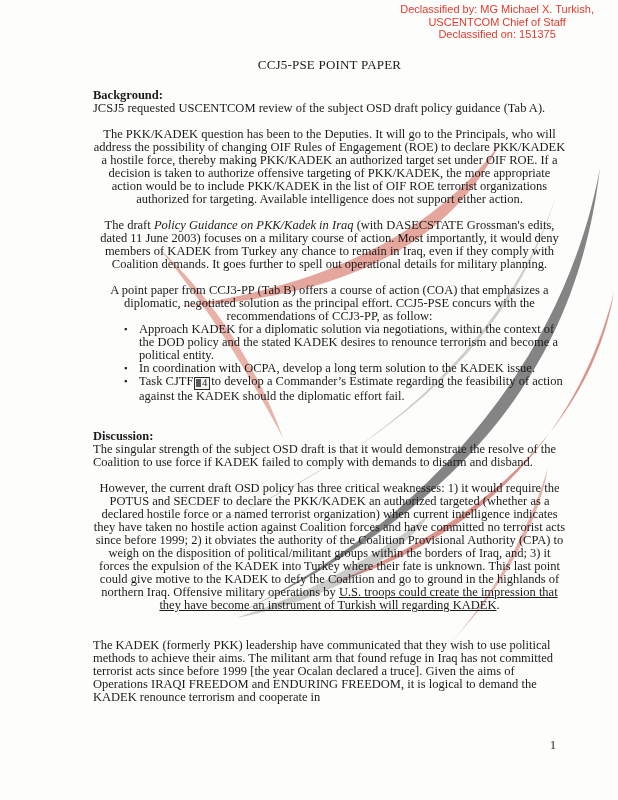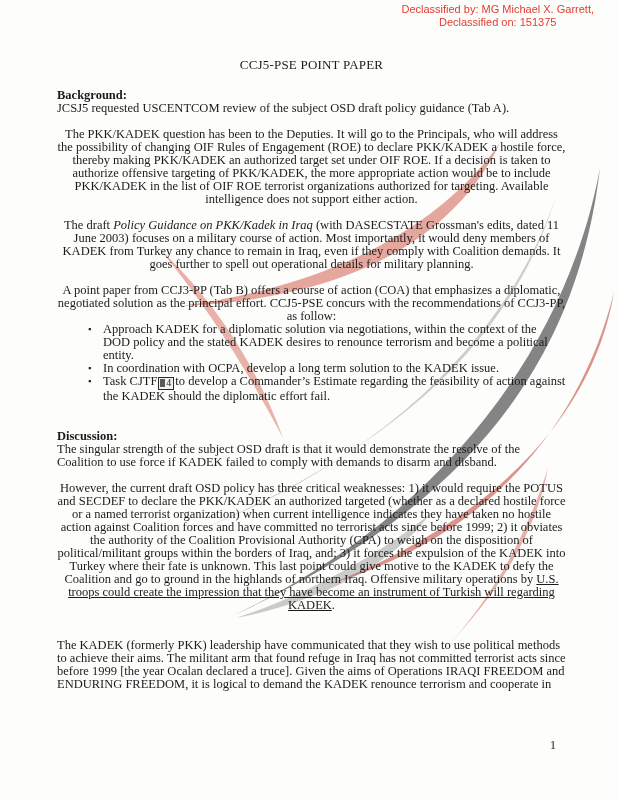--- a/index.html
+++ b/index.html
@@ -13,20 +13,21 @@
     position:absolute; top:3px; right:24px; z-index:3;
     text-align:center; color:#e23b2e;
     font-family:"Liberation Sans", sans-serif;
     font-size:11px; line-height:12.5px;
   }
   .content {
     position:relative; z-index:2;
     padding:57px 52px 0 57px;
     font-size:12.5px; line-height:13px;
     text-align:left;
+    margin-left:36px;
   }
   .title-line { text-align:center; font-size:13px; line-height:15px; letter-spacing:0.2px; }
   .u { text-decoration:underline; }
   .it { font-style:italic; }
   p { margin:0; }
   .heading { font-weight:bold; margin-top:17px; }
   .gap  { margin-top:13px;text-align:center; }
   .gap2 { margin-top:27px; }
   ul.bullets { margin:0; padding:0 0 0 46px; list-style:none; }
   ul.bullets li { position:relative; margin:0; }
@@ -51,21 +52,22 @@
     <path d="M556,196 C512,330 388,456 204,528 C408,442 516,330 556,196 Z" fill="rgba(130,130,130,0.38)"></path>
     <path d="M600,168 C566,352 436,520 232,616 C480,502 578,352 600,168 Z" fill="rgba(52,52,52,0.60)"></path>
     <path d="M500,143 C432,238 312,289 180,306 C332,300 450,248 500,143 Z" fill="rgba(203,74,55,0.48)"></path>
     <path d="M158,247 C214,300 256,364 283,438 C243,362 202,300 158,247 Z" fill="rgba(203,74,55,0.42)"></path>
     <path d="M614,292 C594,412 498,518 330,584 C478,540 578,436 614,292 Z" fill="rgba(188,52,36,0.52)"></path>
     <path d="M548,468 C524,544 486,606 442,652 C500,592 536,532 548,468 Z" fill="rgba(203,74,55,0.42)"></path>
     <path d="M430,514 C372,560 298,598 236,618 C318,602 392,566 430,514 Z" fill="rgba(120,120,120,0.38)"></path>
   </svg>
 
   <div class="declass">
-    <div>Declassified by: MG Michael X. Garrett,</div>
+    <div>Declassified by: MG Michael X. Turkish,</div>
+    <div>USCENTCOM Chief of Staff</div>
     <div>Declassified on: 151375</div>
   </div>
 
   <div class="content">
     <div class="title-line">CCJ5-PSE POINT PAPER</div>
 
     <p class="heading">Background:</p>
     <p>JCSJ5 requested USCENTCOM review of the subject OSD draft policy guidance (Tab A).</p>
     <p class="gap">The PKK/KADEK question has been to the Deputies.  It will go to the Principals, who will address the possibility of changing OIF Rules of Engagement (ROE) to declare PKK/KADEK a hostile force, thereby making PKK/KADEK an authorized target set under OIF ROE.   If a decision is taken to authorize offensive targeting of PKK/KADEK, the more appropriate action would be to include PKK/KADEK in the list of OIF ROE terrorist organizations authorized for targeting.   Available intelligence does not support either action.</p>
     <p class="gap"><span>The draft </span><span class="it">Policy Guidance on PKK/Kadek in Iraq</span><span> (with DASECSTATE Grossman's edits, dated 11 June 2003) focuses on a military course of action.  Most importantly, it would deny members of KADEK from Turkey any chance to remain in Iraq, even if they comply with Coalition demands.  It goes further to spell out operational details for military planning.</span></p>

